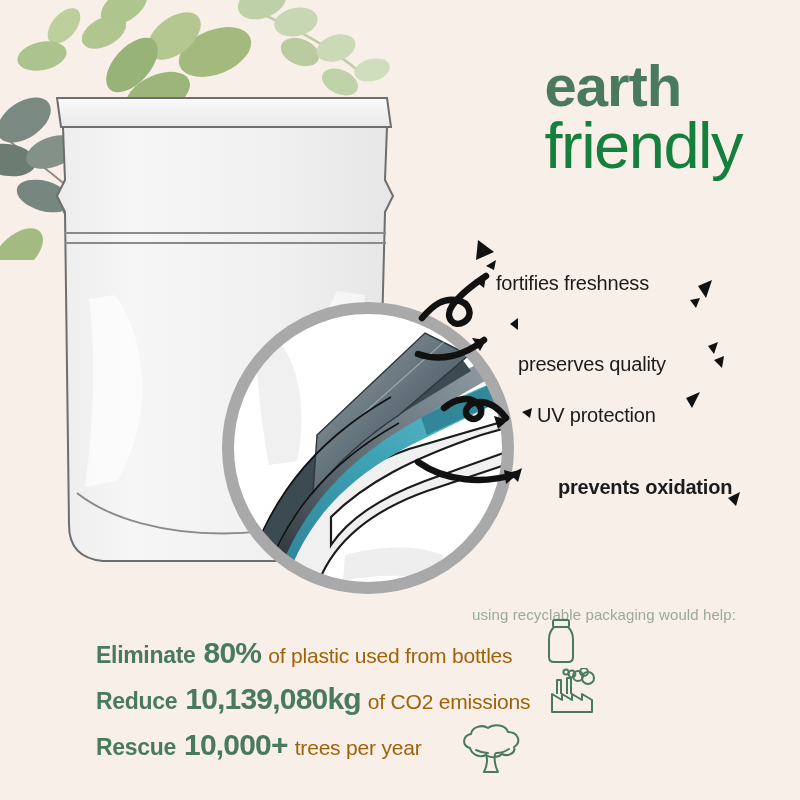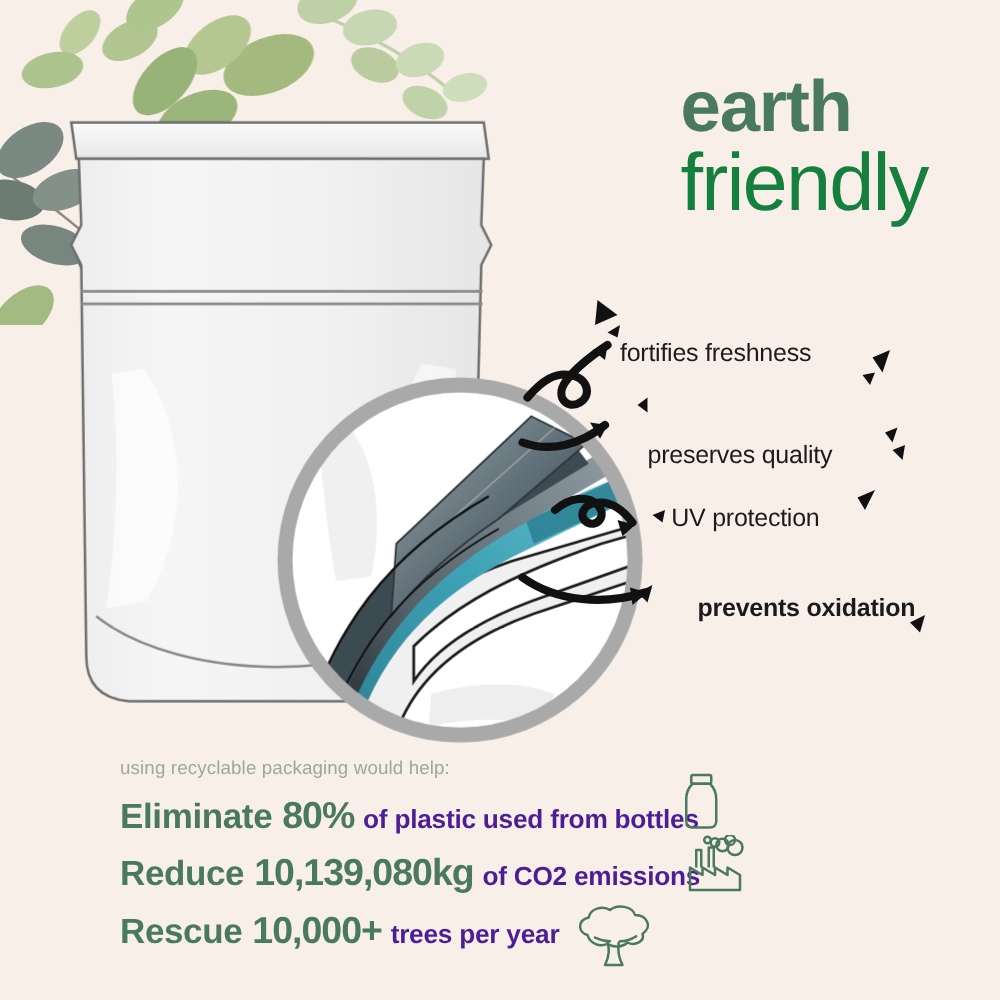--- a/index.html
+++ b/index.html
@@ -103,44 +103,45 @@
     left: 96px;
     top: 606px;
     width: 640px;
   }
   #stats-intro {
     font-size: 15px;
     color: #9aa99c;
     font-weight: 400;
     letter-spacing: 0.1px;
     margin-bottom: 13px;
+    text-align: right;
   }
   .stat-row {
     display: flex;
     align-items: baseline;
     margin-bottom: 13px;
     height: 33px;
   }
   .stat-verb {
-    font-size: 28px;
+    font-size: 23px;
     font-weight: 700;
     color: #4a7a5e;
     letter-spacing: -0.3px;
   }
   .stat-number {
     font-size: 30px;
     font-weight: 700;
     color: #4a7a5e;
     letter-spacing: -0.8px;
     margin-left: 8px;
   }
   .stat-tail {
     font-size: 21px;
-    font-weight: 700;
-    color: #4c1d95;
+    font-weight: 400;
+    color: #a16207;
     margin-left: 7px;
     letter-spacing: -0.2px;
   }
 
   .stat-icon {
     position: absolute;
     color: #4a7a5e;
   }
   #icon-bottle  { left: 448px; top: 12px; }
   #icon-factory { left: 452px; top: 62px; }

